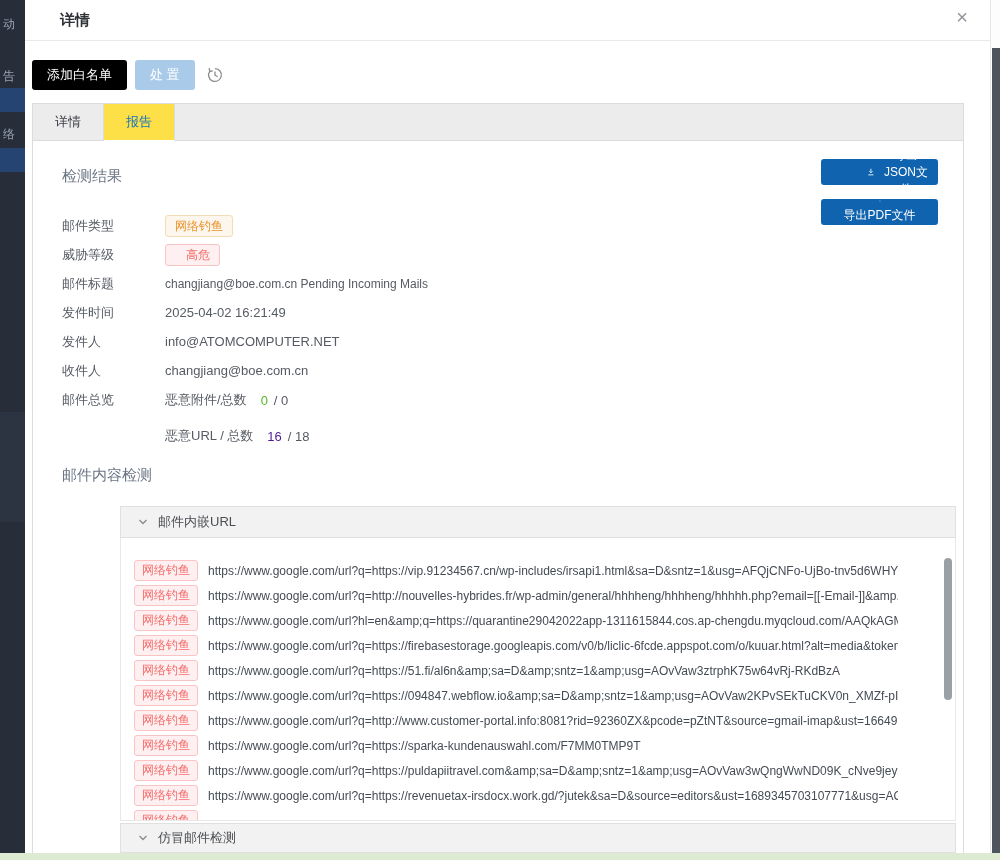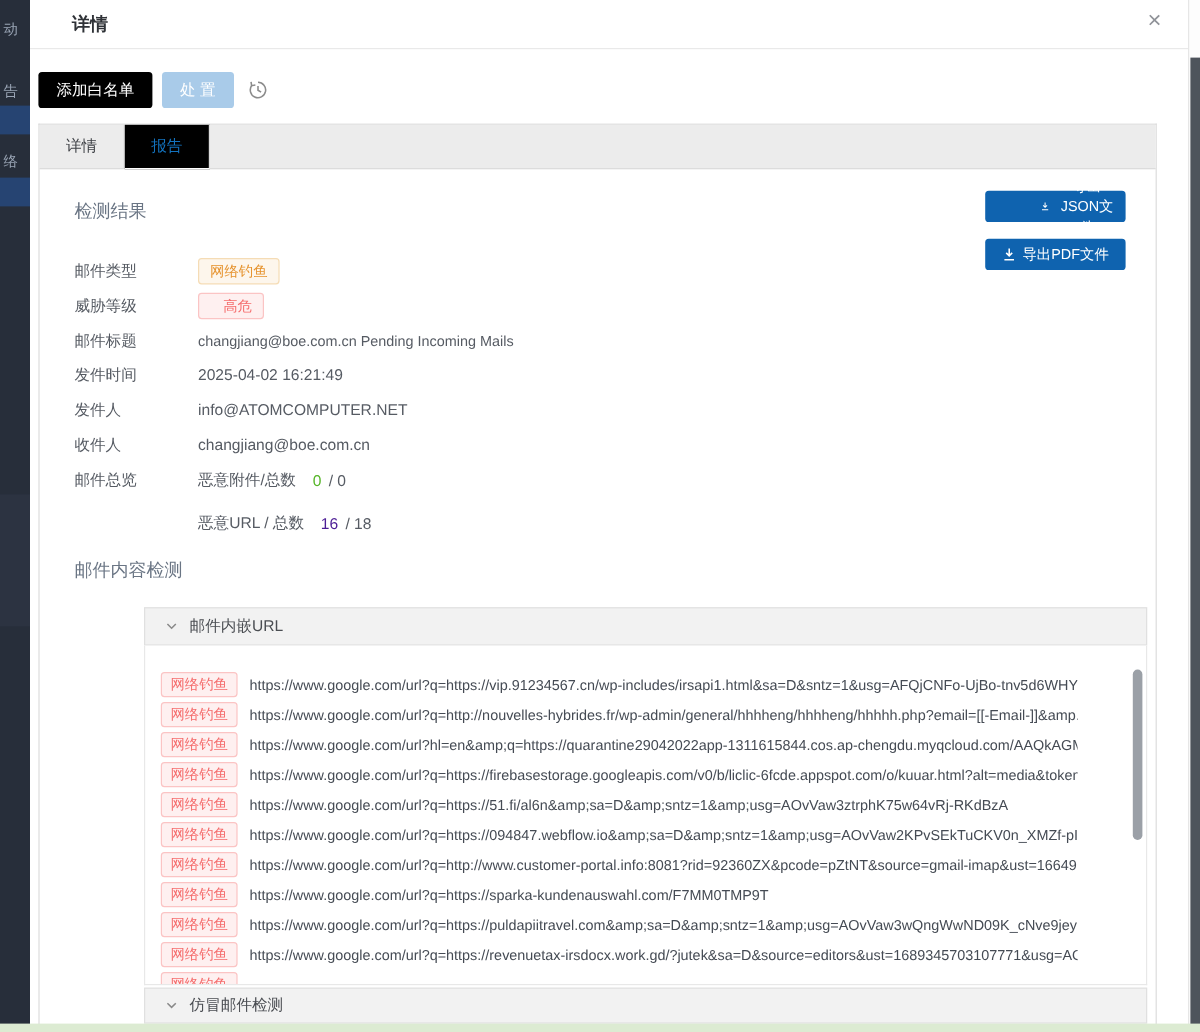--- a/index.html
+++ b/index.html
@@ -23,26 +23,26 @@
 
   .toolbar{position:absolute;left:7px;top:60px;display:flex;align-items:center;}
   .btn{height:30px;border:none;border-radius:3px;font-size:13px;color:#fff;display:inline-flex;align-items:center;padding:0 15px;cursor:pointer;font-family:inherit;}
   .btn-primary{background:#000000;}
   .btn-disabled{background:#a9cbe9;margin-left:8px;cursor:not-allowed;}
   .icon-history{margin-left:11px;display:inline-flex;cursor:pointer;}
 
   .tabcard{position:absolute;left:7px;top:103px;width:932px;height:757px;border:1px solid #dcdcdc;border-bottom:none;background:#fff;box-sizing:border-box;}
   .tabbar{height:36px;background:#ececec;border-bottom:1px solid #dcdcdc;display:flex;}
   .tab{padding:0 22px;line-height:36px;font-size:13px;color:#3c3f44;border-right:1px solid #dcdcdc;cursor:pointer;}
-  .tab.active{background:#000000;color:#1373bf;position:relative;margin-bottom:-1px;border-bottom:1px solid #fff;}
+  .tab.active{background:#fde047;color:#1373bf;position:relative;margin-bottom:-1px;border-bottom:1px solid #fff;}
   .card-body{position:relative;height:719px;}
 
   .btn-export{position:absolute;right:25px;width:117px;height:26px;background:#0f63af;color:#fff;border:none;border-radius:3px;
               font-size:12px;display:flex;align-items:center;justify-content:center;gap:5px;cursor:pointer;font-family:inherit;}
-  #export-json{top:18px;padding-left:46px;} #export-pdf{top:58px;}
+  #export-json{top:18px;padding-left:46px;} #export-pdf{top:58px;flex-direction:column;}
 
   .sec-title{position:absolute;left:29px;font-size:15px;color:#6a7584;}
   #result-title{top:26px;} #content-title{top:325px;}
 
   #fields{position:absolute;left:29px;top:74px;right:140px;}
   .field-row{display:flex;align-items:flex-start;min-height:22px;margin-bottom:7px;}
   .flabel{width:103px;flex:none;color:#565b63;line-height:22px;}
   .fvalue{color:#565b63;line-height:22px;}
   .mono{font-family:Liberation Sans, sans-serif;font-size:12px;}
   .tag{font-size:12px;height:22px;line-height:20px;padding:0 9px;border-radius:3px;border:1px solid;display:inline-block;box-sizing:border-box;}

